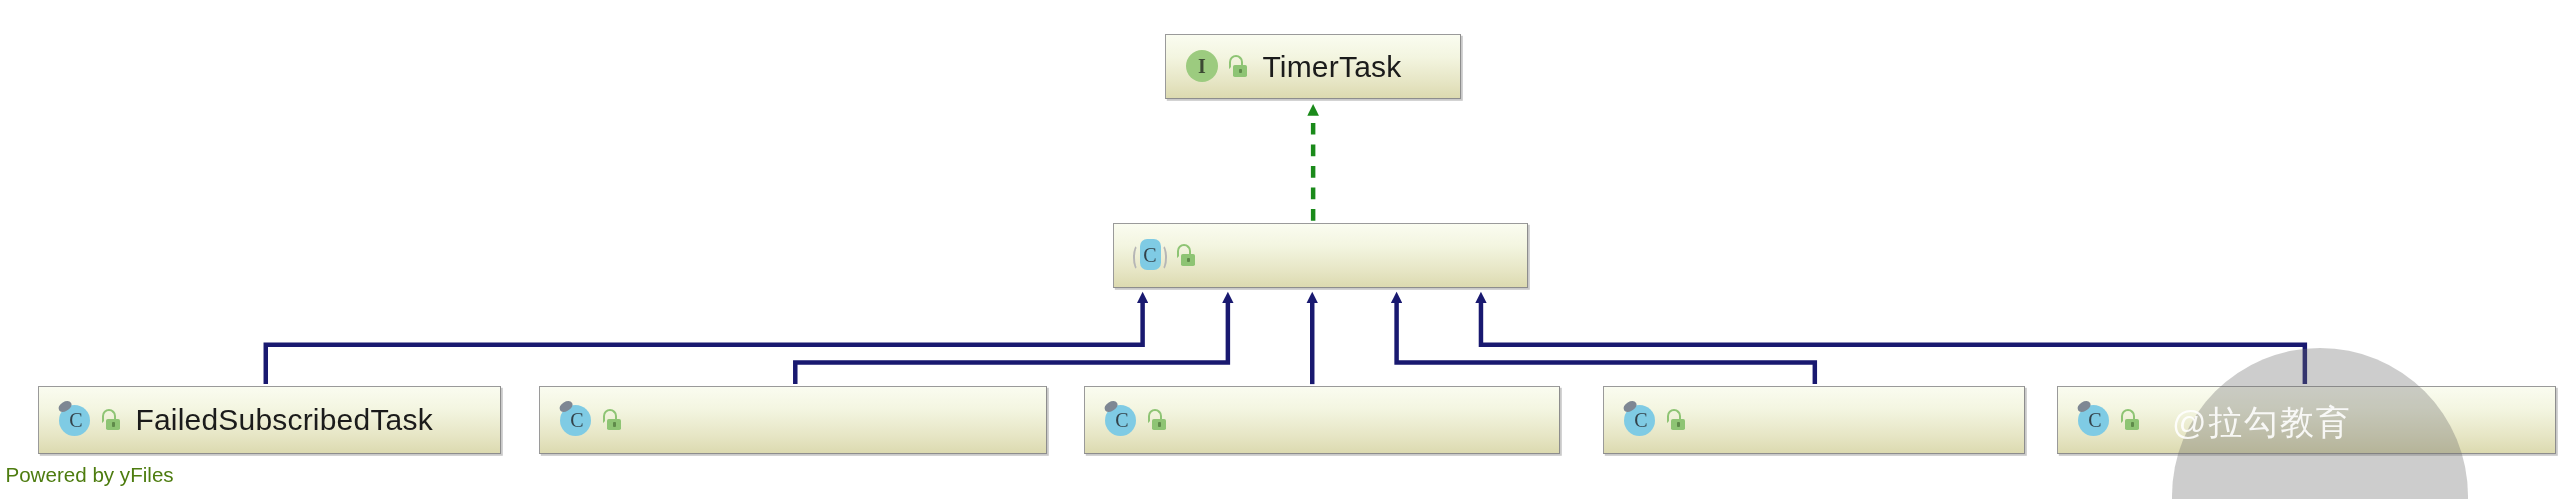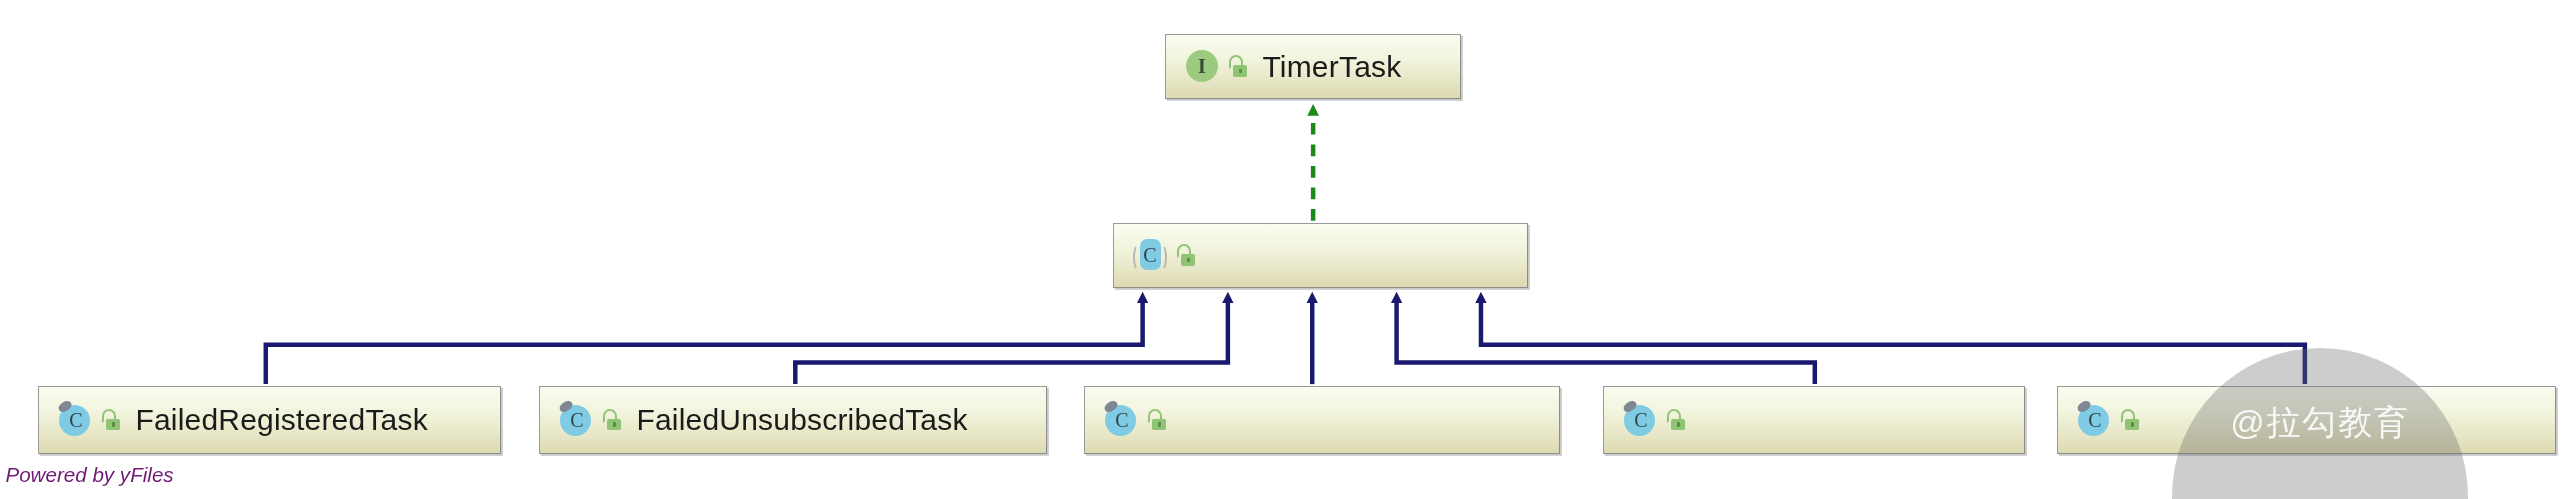--- a/index.html
+++ b/index.html
@@ -181,35 +181,34 @@
     height: 296px;
     border-radius: 50%;
     background: rgba(108,108,108,0.34);
     pointer-events: none;
   }
   #watermark .wm-text {
     position: absolute;
     left: 0;
     top: 52px;
     width: 296px;
-    text-align: center;
+    text-align: left;
     font-size: 34px;
     color: rgba(255,255,255,0.88);
     letter-spacing: 1.8px;
     white-space: nowrap;
   }
 
   
   #credit {
     position: absolute;
     left: 5.4px;
     top: 463px;
     font-size: 20.6px;
-    color: #701a75;
-    font-style: italic;
+    color: #4d7c0f;
   }
 </style>
 </head>
 <body>
 
 <div id="diagram">
 
   <svg id="edges" viewBox="0 0 2870 556" width="2576" height="499" xmlns="http://www.w3.org/2000/svg">
 
     <defs>
@@ -277,35 +276,34 @@
     <span class="type-icon icon-class">
       <span class="disc"></span>
         <span class="knob"></span>
       <span class="glyph">C</span>
     </span>
     <span class="vis-icon">
       <span class="shackle"></span>
         <span class="body"></span>
         <span class="keyhole"></span>
     </span>
-    <span class="node-label">FailedRegisteredTask</span>
+    <span class="node-label">FailedSubscribedTask</span>
   </div>
 
   <div class="node" style="left:539px; top:386px; width:508px; height:68px;">
     <span class="type-icon icon-class">
       <span class="disc"></span>
         <span class="knob"></span>
       <span class="glyph">C</span>
     </span>
     <span class="vis-icon">
       <span class="shackle"></span>
         <span class="body"></span>
         <span class="keyhole"></span>
     </span>
-    <span class="node-label">FailedUnsubscribedTask</span>
   </div>
 
   <div class="node" style="left:1084px; top:386px; width:476px; height:68px;">
     <span class="type-icon icon-class">
       <span class="disc"></span>
         <span class="knob"></span>
       <span class="glyph">C</span>
     </span>
     <span class="vis-icon">
       <span class="shackle"></span>

